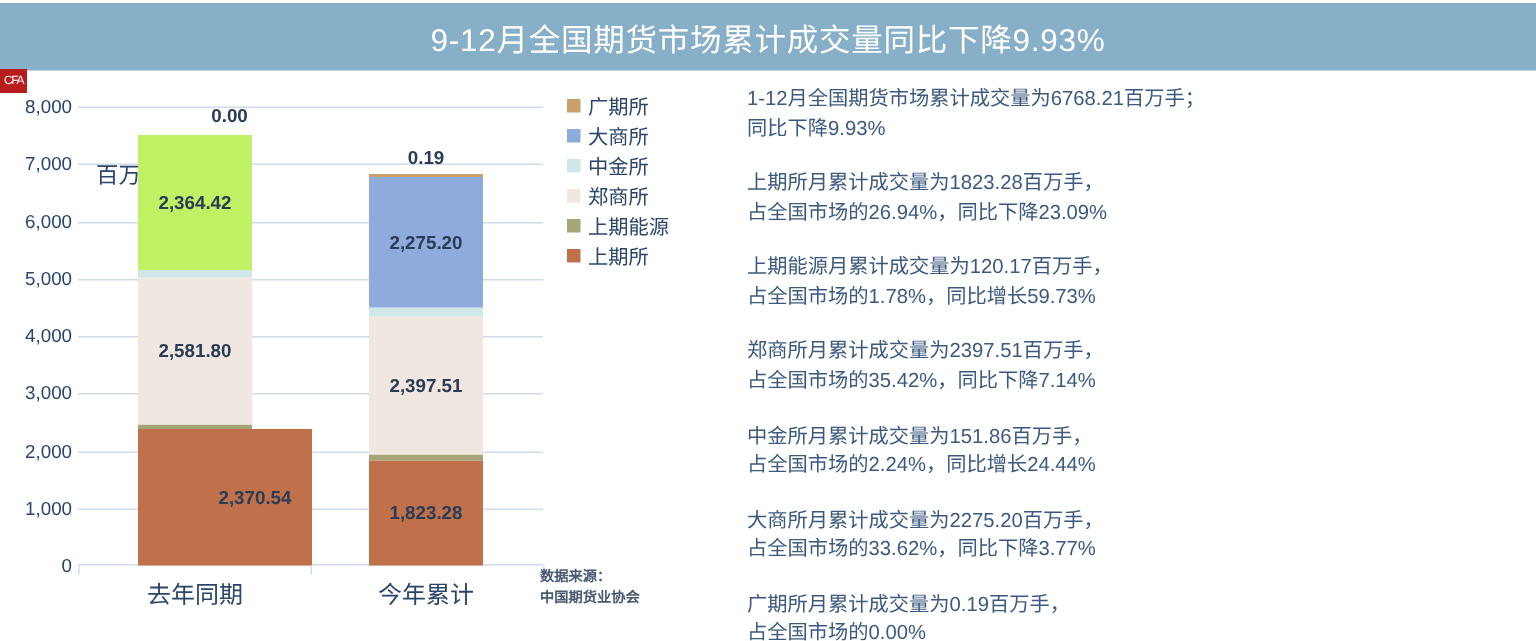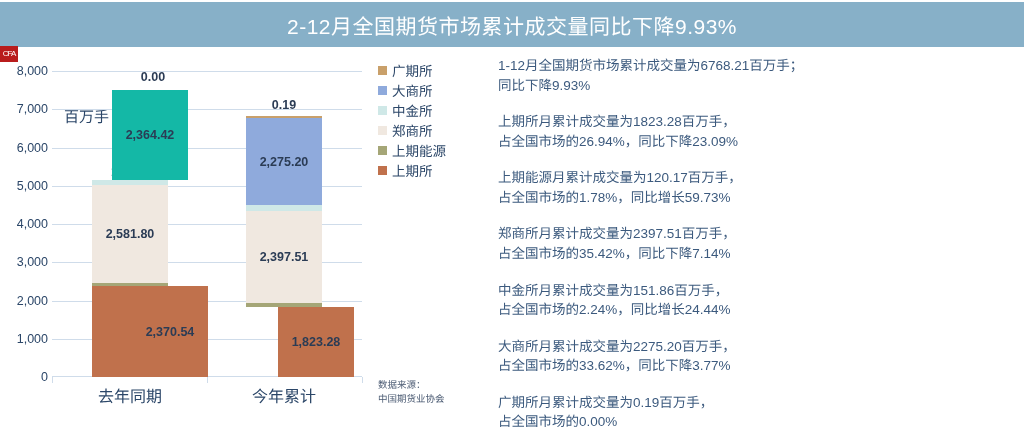--- a/index.html
+++ b/index.html
@@ -89,39 +89,39 @@
   .legend{
     position:absolute;left:378px;top:60px;width:112px;height:320px;
     display:flex;flex-direction:column;justify-content:flex-start;
   }
   .legend-row{
     display:flex;align-items:center;gap:5px;
   }
   .swatch{width:9px;height:9px;flex:0 0 auto;}
   .legend-label{font-size:13.5px;color:#2b4668;white-space:nowrap;}
   .source{
-    position:absolute;left:378px;top:378px;width:120px;
-    font-size:9.5px;color:#4a5a72;line-height:1.45;
+    position:absolute;left:360px;top:378px;width:120px;
+    font-size:9.5px;color:#4a5a72;line-height:1.45;font-weight:bold;
   }
 
   
   .notes{
     position:absolute;left:498px;top:56px;width:500px;
   }
   .note{
     font-size:13.5px;line-height:1.45;color:#3c5a7e;
     margin-bottom:17px;white-space:pre-line;
   }
   .note:last-child{margin-bottom:0;}
 </style>
 </head>
 <body>
 
 <div class="title-bar">
-  <div class="title-text">2-12月全国期货市场累计成交量同比下降9.93%</div>
+  <div class="title-text">9-12月全国期货市场累计成交量同比下降9.93%</div>
 </div>
 
 <div class="badge">CFA</div>
 
 <div class="chart-area">
 
   <div class="y-unit">百万手</div>
 
   <div class="y-axis">
       <div class="y-tick" style="top: 330px;">0</div>
@@ -152,30 +152,30 @@
         </div>
         <div class="seg" style="height: 2.87755px; background: rgb(165, 166, 119);">
           <span class="seg-label outside" style="bottom: 3.87755px;">75.23</span>
         </div>
         <div class="seg" style="height: 98.7538px; background: rgb(240, 232, 224);">
           <span class="seg-label">2,581.80</span>
         </div>
         <div class="seg" style="height: 4.66765px; background: rgb(207, 232, 231);">
           <span class="seg-label outside" style="bottom: 5.66765px;">122.03</span>
         </div>
-        <div class="seg" style="height: 90.4391px; background: #14b8a6; margin-left: 20px;">
+        <div class="seg" style="height: 90.4391px; background: #bef264;">
           <span class="seg-label">2,364.42</span>
         </div>
         <div class="seg" style="height: 0px; background: rgb(201, 160, 106);"></div>
       </div>
       <div class="axis-tick-mark" style="left: 155px;"></div>
       <div class="x-label" style="left: 8px;">去年同期</div>
       <div class="top-label" style="left: 232px; top: 27.116px;">0.19</div>
       <div class="bar" style="left: 194px;">
-        <div class="seg" style="height: 69.7405px; background: rgb(192, 113, 76); margin-left: 32px;">
+        <div class="seg" style="height: 69.7405px; background: rgb(192, 113, 76);">
           <span class="seg-label">1,823.28</span>
         </div>
         <div class="seg" style="height: 4.5965px; background: rgb(165, 166, 119);">
           <span class="seg-label outside" style="bottom: 5.5965px;">120.17</span>
         </div>
         <div class="seg" style="height: 91.7048px; background: rgb(240, 232, 224);">
           <span class="seg-label">2,397.51</span>
         </div>
         <div class="seg" style="height: 5.80865px; background: rgb(207, 232, 231);">
           <span class="seg-label outside" style="bottom: 6.80865px;">151.86</span>

